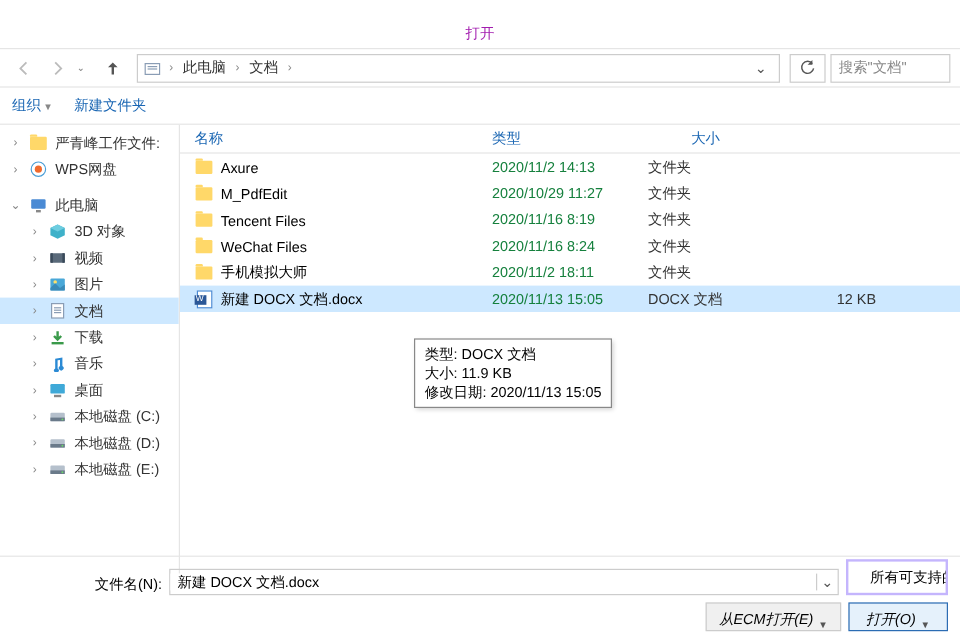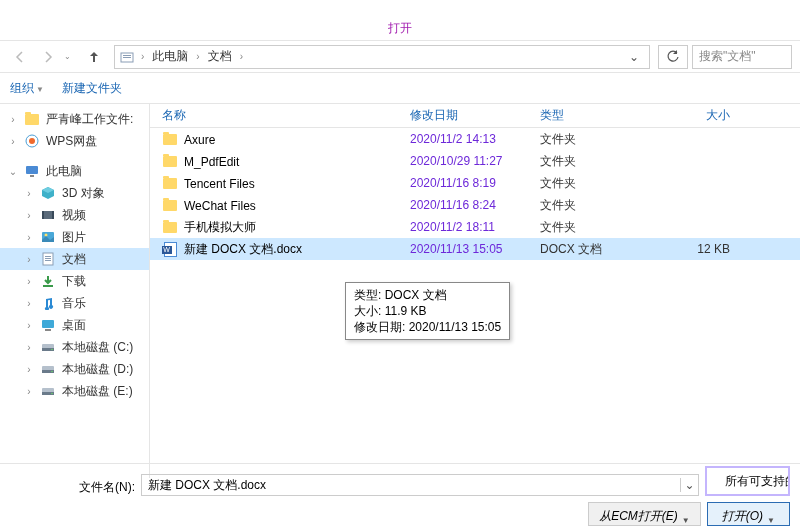--- a/index.html
+++ b/index.html
@@ -34,21 +34,21 @@
 .col-name { width: 248px; }
 .col-date { width: 130px; }
 .col-type { width: 110px; }
 .col-size { width: 100px; text-align: right; padding-right: 20px; }
 .filerow { display: flex; height: 22px; align-items: center; padding-left: 12px; }
 .filerow.selected { background: #cde8ff; }
 .fr-name { width: 248px; display: flex; align-items: flex-end; gap: 6px; overflow: hidden; }
 .fr-icon { width: 16px; height: 16px; display: flex; align-items: center; justify-content: center; flex-shrink: 0; }
 .docx-ico { width: 13px; height: 15px; border: 1px solid #4a8ad4; background: #fff; position: relative; }
 .docx-ico:after { content: 'W'; position: absolute; left: -3px; top: 3px; width: 10px; height: 8px; background: #2b5797; color: #fff; font-size: 7px; text-align: center; line-height: 8px; }
-.fr-date { width: 130px; color: #6d28d9; }
+.fr-date { width: 130px; color: #15803d; }
 .fr-type { width: 110px; color: #333; }
 .fr-size { width: 100px; text-align: right; padding-right: 20px; color: #333; }
 .tooltip { position: absolute; left: 345px; top: 282px; background: #fff; border: 1px solid #888; padding: 4px 8px; box-shadow: 2px 2px 4px rgba(0,0,0,0.2); line-height: 16px; }
 .footer { position: absolute; bottom: 0; left: 0; right: 0; border-top: 1px solid #e5e5e5; }
 .fn-row { display: flex; align-items: flex-end; height: 32px; padding: 0 10px; gap: 6px; }
 .fn-label { width: 125px; text-align: right; white-space: nowrap; overflow: hidden; }
 .fn-input { flex: 1; height: 22px; border: 1px solid #ccc; display: flex; align-items: center; }
 .fn-input input { border: none; outline: none; flex: 1; padding: 0 6px; font-size: 12px; }
 .fn-input .drp { width: 18px; text-align: center; border-left: 1px solid #ccc; color: #555; }
 .filter { width: 85px; height: 30px; border: 2px solid #c4b5fd; display: flex; align-items: center; padding-left: 18px; white-space: nowrap; overflow: hidden; }
@@ -249,21 +249,20 @@
             <circle cx="11" cy="9.5" r="0.8" fill="#6ad66a"></circle>
           </svg>
         </span>
         <span>本地磁盘 (E:)</span>
       </div>
       <div style="height: 8px;"></div>
     </div>
   <div class="filepane">
     <div class="headerrow">
       <div class="col col-name">名称</div>
-      <div class="col col-date">修改日期</div>
       <div class="col col-type">类型</div>
       <div class="col col-size">大小</div>
     </div>
     <div id="filelist">
         <div class="filerow">
           <div class="fr-name">
             <span class="fr-icon">
               <div class="folder-ico"></div>
             </span>
             <span>Axure</span>

